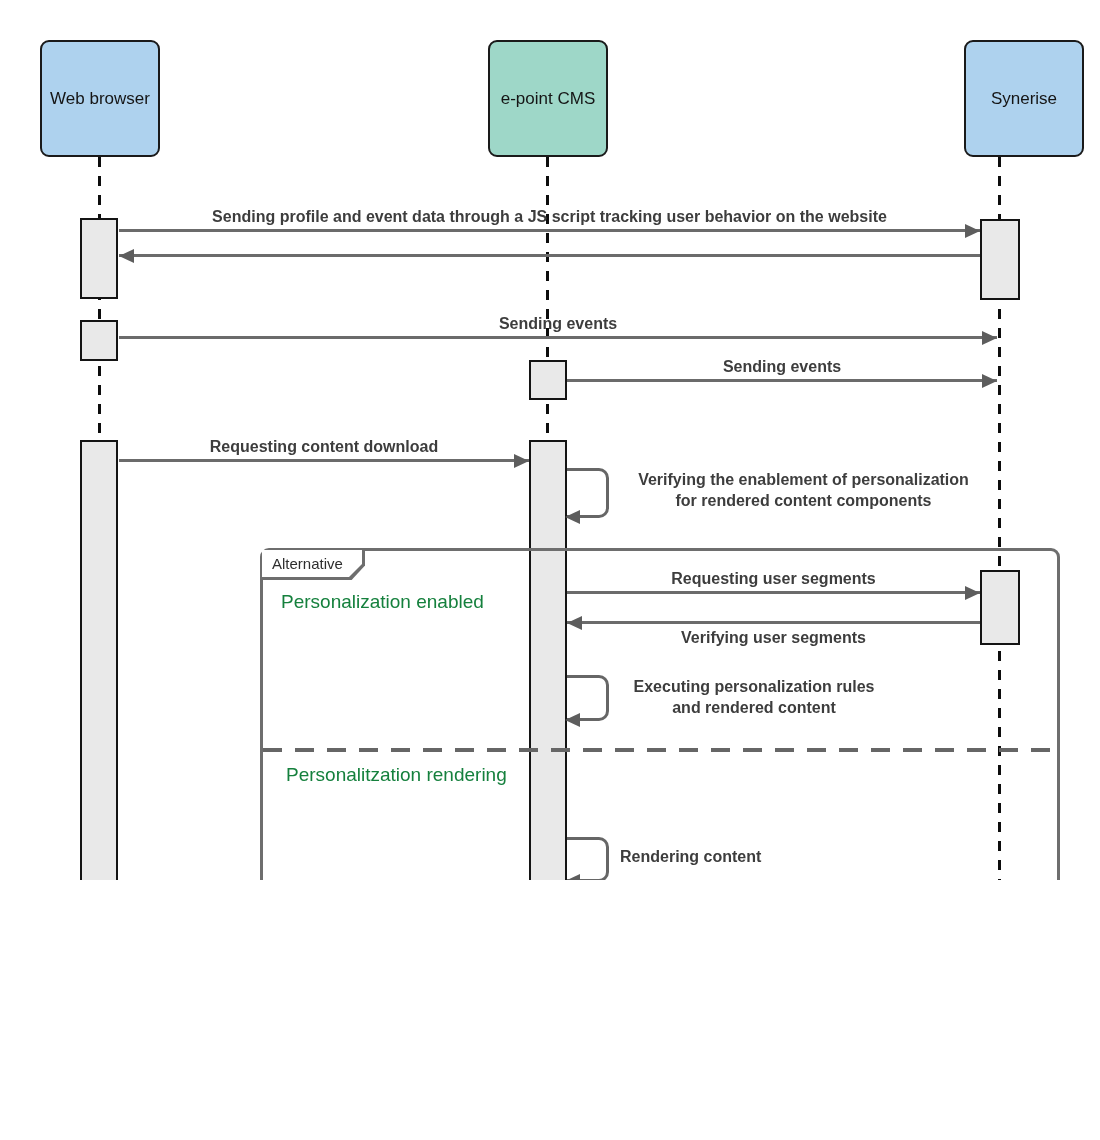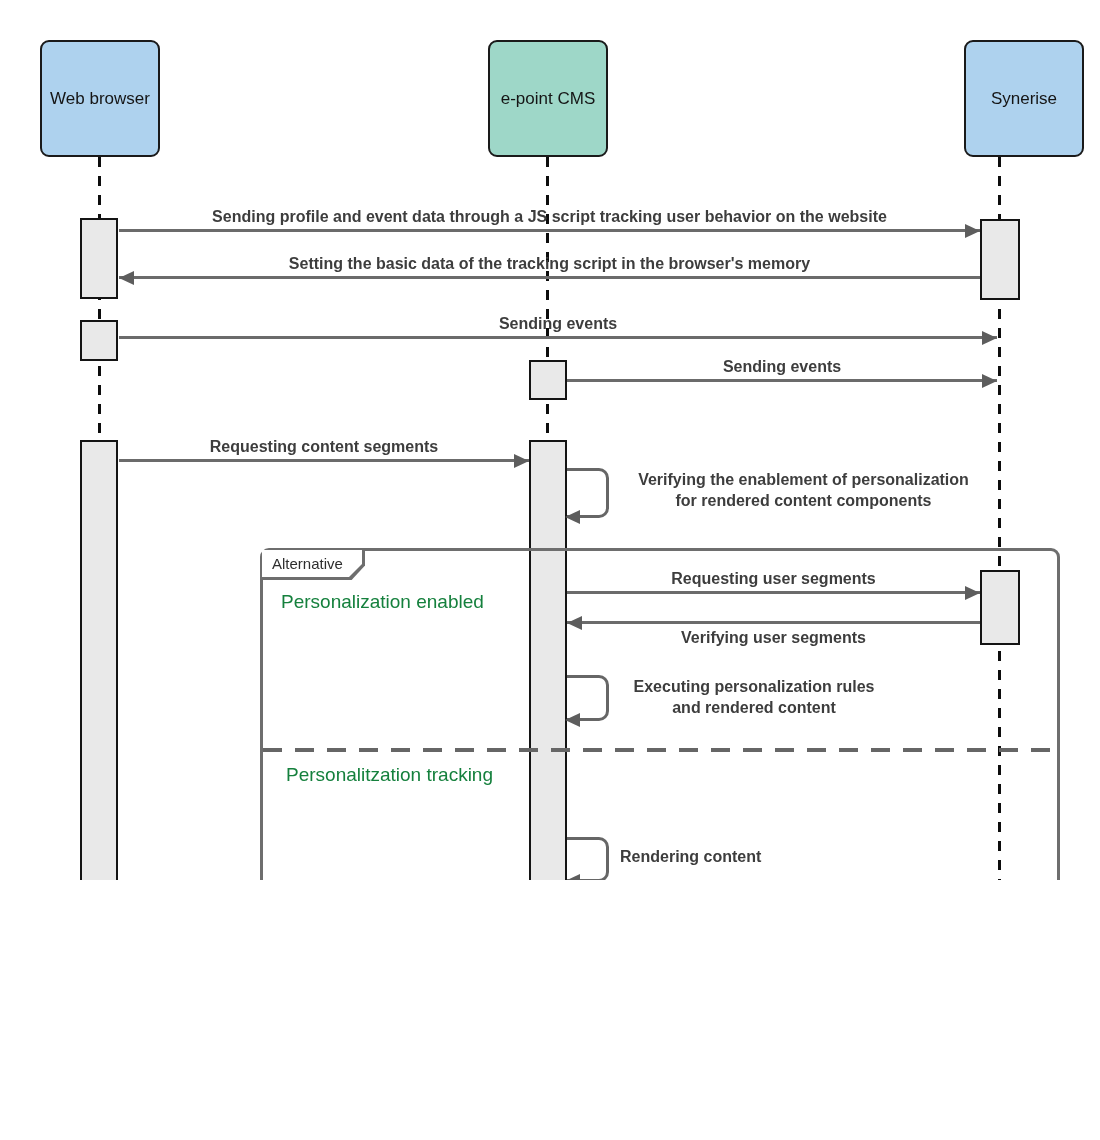--- a/index.html
+++ b/index.html
@@ -104,62 +104,61 @@
   <div class="activation" style="left:980px;top:570px;width:40px;height:75px;"></div>
 
   <div class="msg" style="left:119px;top:207px;width:861px;">
     <div class="mlabel">Sending profile and event data through a JS script tracking user behavior on the website</div>
     <div class="mline">
         <span class="ah r"></span>
       </div>
   </div>
 
   <div class="msg" style="left:119px;top:254px;width:861px;">
-    <div class="mlabel">Setting the basic data of the tracking script in the browser's memory</div>
     <div class="mline">
         <span class="ah l"></span>
       </div>
   </div>
 
   <div class="msg" style="left:119px;top:314px;width:878px;">
     <div class="mlabel">Sending events</div>
     <div class="mline">
         <span class="ah r"></span>
       </div>
   </div>
 
   <div class="msg" style="left:567px;top:357px;width:430px;">
     <div class="mlabel">Sending events</div>
     <div class="mline">
         <span class="ah r"></span>
       </div>
   </div>
 
   <div class="msg" style="left:119px;top:437px;width:410px;">
-    <div class="mlabel">Requesting content segments</div>
+    <div class="mlabel">Requesting content download</div>
     <div class="mline">
         <span class="ah r"></span>
       </div>
   </div>
 
   <div class="selfloop" style="left:567px;top:468px;width:42px;height:50px;">
     <span class="sl-arrow"></span>
   </div>
   <div class="sl-label" style="left:620px;top:469px;width:367px;">
     <div>Verifying the enablement of personalization</div>
     <div>for rendered content components</div>
   </div>
 
   <div class="altframe">
     <div class="alt-tab">
       <div class="alt-tab-inner">Alternative</div>
     </div>
     <div class="guard" style="left:18px;top:40px;">Personalization enabled</div>
     <div class="divider"></div>
-    <div class="guard" style="left:23px;top:213px;">Personalitzation tracking</div>
+    <div class="guard" style="left:23px;top:213px;">Personalitzation rendering</div>
   </div>
 
   <div class="msg" style="left:567px;top:569px;width:413px;">
     <div class="mlabel">Requesting user segments</div>
     <div class="mline">
         <span class="ah r"></span>
       </div>
   </div>
 
   <div class="msg below" style="left:567px;top:621px;width:413px;">

